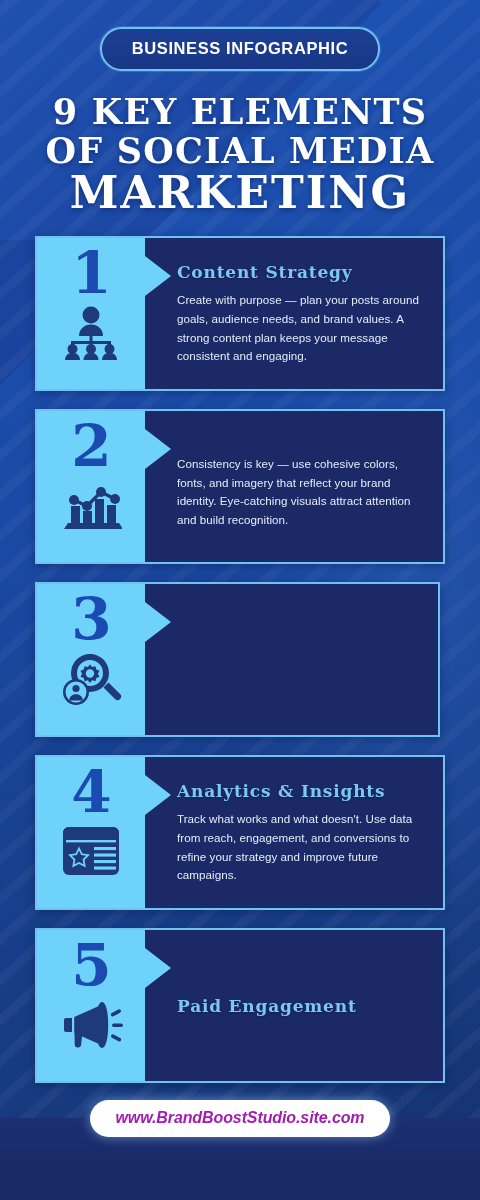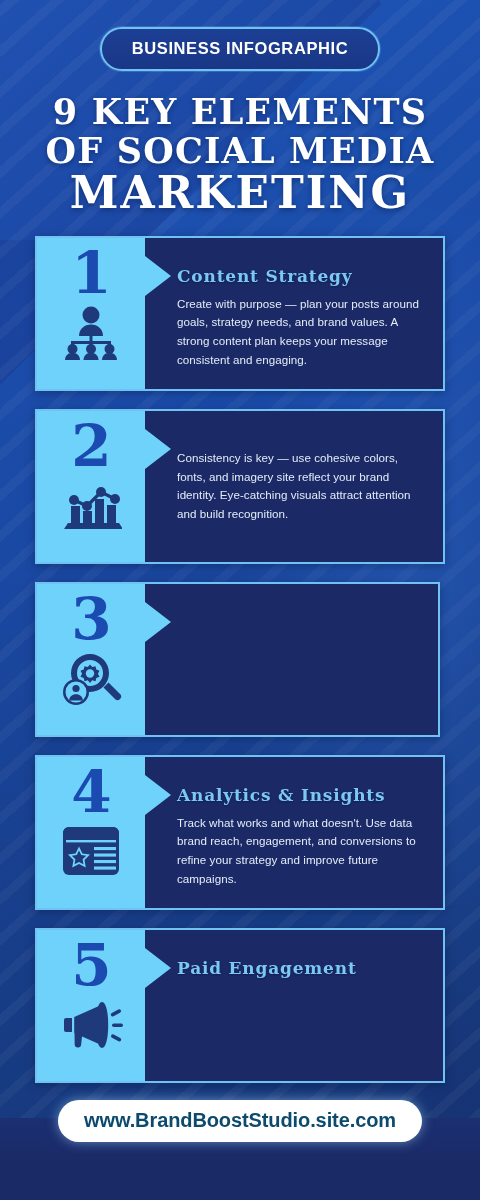--- a/index.html
+++ b/index.html
@@ -125,23 +125,24 @@
     font-size:58px;
     font-weight:bold;
     line-height:1;
     letter-spacing:-1px;
   }
   .card-icon { margin-top:4px; }
   .card-icon svg { display:block; }
 
   .card-right {
     flex:1;
-    padding:29px 14px 14px 32px;
+    padding:17px 14px 14px 32px;
     display:flex;
     flex-direction:column;
+    justify-content:center;
   }
   .card-title {
     color:#7cc8f5;
     font-family:"DejaVu Serif", serif;
     font-size:17px;
     font-weight:bold;
     letter-spacing:.8px;
     line-height:1.1;
     text-shadow:0 1px 2px rgba(5,18,55,.5);
     white-space:nowrap;
@@ -157,25 +158,26 @@
   
   #footer { position:relative; z-index:3; margin-top:17px; text-align:center; }
   #url-pill {
     display:inline-block;
     padding:9px 26px 10px;
     background:#ffffff;
     border-radius:22px;
     box-shadow:0 0 12px rgba(160,215,250,.55);
   }
   #url-text {
-    color:#0c4a6e;
-    font-size:20px;
+    color:#a21caf;
+    font-size:16px;
     font-weight:bold;
     letter-spacing:-.1px;
     white-space:nowrap;
+    font-style:italic;
   }
 </style>
 </head>
 <body>
 
 <div id="page">
 
   <div id="bg-diagonal-corner"></div>
   <div id="bg-top-sheen"></div>
   <div id="bg-stripes"></div>
@@ -214,21 +216,21 @@
               <circle cx="31" cy="43" r="5"></circle>
               <path d="M23.5 54c0-4.4 3.4-7.2 7.5-7.2s7.5 2.8 7.5 7.2z"></path>
               <circle cx="49.5" cy="43" r="5"></circle>
               <path d="M42 54c0-4.4 3.4-7.2 7.5-7.2S57 49.6 57 54z"></path>
             </g>
           </svg>
         </div>
       </div>
       <div class="card-right">
         <div class="card-title">Content Strategy</div>
-        <div class="card-body">Create with purpose — plan your posts around goals, strategy needs, and brand values. A strong content plan keeps your message consistent and engaging.</div>
+        <div class="card-body">Create with purpose — plan your posts around goals, audience needs, and brand values. A strong content plan keeps your message consistent and engaging.</div>
       </div>
     </div>
 
     <div class="card">
       <div class="card-left">
         <div class="card-notch"></div>
         <div class="card-number">2</div>
         <div class="card-icon">
           <svg width="62" height="52" viewBox="0 0 62 52">
             <g fill="#1f3a7a">
@@ -240,21 +242,21 @@
               <path d="M14 21l13 6 14-14 14 7" stroke="#1f3a7a" stroke-width="3.2" fill="none"></path>
               <circle cx="14" cy="21" r="5"></circle>
               <circle cx="27" cy="27" r="5"></circle>
               <circle cx="41" cy="13" r="5"></circle>
               <circle cx="55" cy="20" r="5"></circle>
             </g>
           </svg>
         </div>
       </div>
       <div class="card-right">
-        <div class="card-body">Consistency is key — use cohesive colors, fonts, and imagery site reflect your brand identity. Eye-catching visuals attract attention and build recognition.</div>
+        <div class="card-body">Consistency is key — use cohesive colors, fonts, and imagery that reflect your brand identity. Eye-catching visuals attract attention and build recognition.</div>
       </div>
     </div>
 
     <div class="card narrow">
       <div class="card-left">
         <div class="card-notch"></div>
         <div class="card-number">3</div>
         <div class="card-icon">
           <svg width="62" height="54" viewBox="0 0 62 54">
             <g fill="#1f3a7a">
@@ -287,21 +289,21 @@
               <rect x="35" y="22" width="22" height="3.1" fill="#6fd2fb"></rect>
               <rect x="35" y="28.5" width="22" height="3.1" fill="#6fd2fb"></rect>
               <rect x="35" y="35" width="22" height="3.1" fill="#6fd2fb"></rect>
               <rect x="35" y="41.5" width="22" height="3.1" fill="#6fd2fb"></rect>
             </g>
           </svg>
         </div>
       </div>
       <div class="card-right">
         <div class="card-title">Analytics &amp; Insights</div>
-        <div class="card-body">Track what works and what doesn't. Use data brand reach, engagement, and conversions to refine your strategy and improve future campaigns.</div>
+        <div class="card-body">Track what works and what doesn't. Use data from reach, engagement, and conversions to refine your strategy and improve future campaigns.</div>
       </div>
     </div>
 
     <div class="card">
       <div class="card-left">
         <div class="card-notch"></div>
         <div class="card-number">5</div>
         <div class="card-icon">
           <svg width="66" height="54" viewBox="0 0 66 54">
             <g fill="#1f3a7a">

